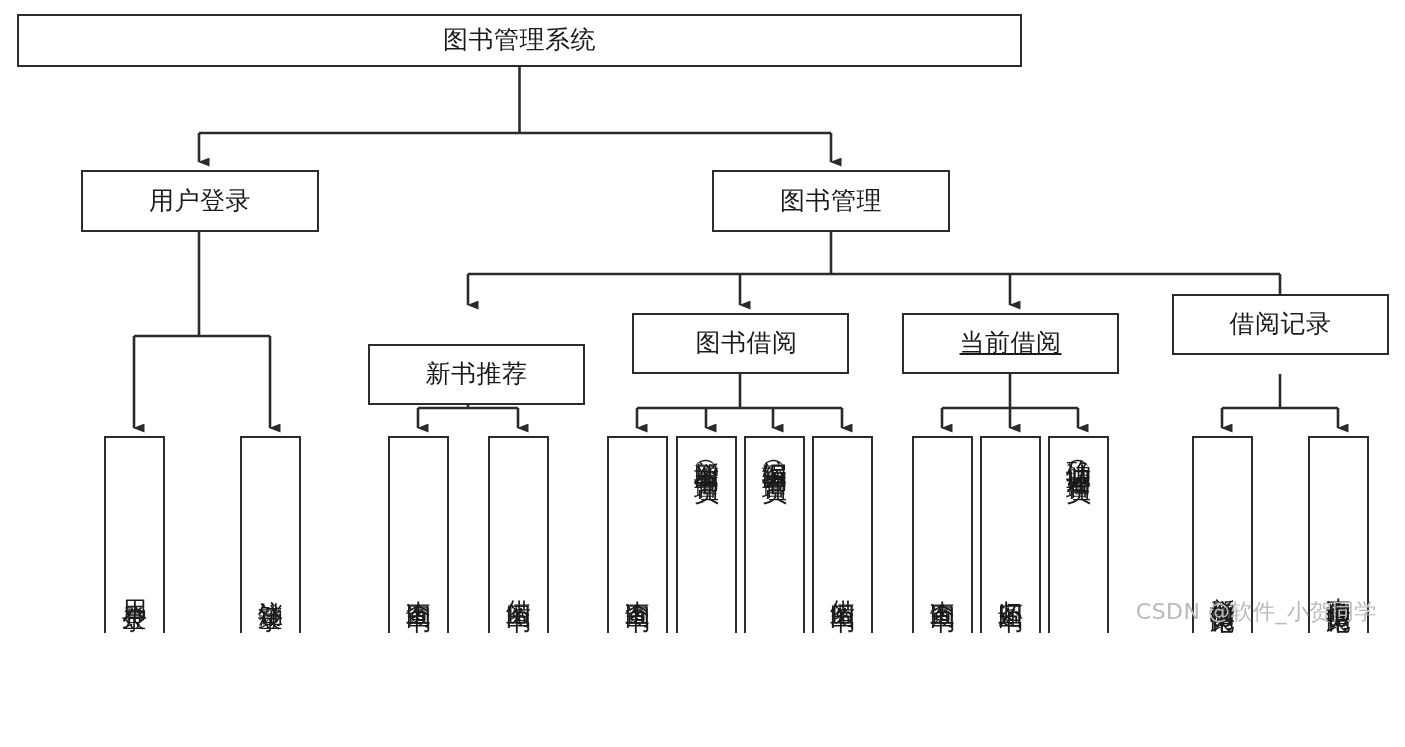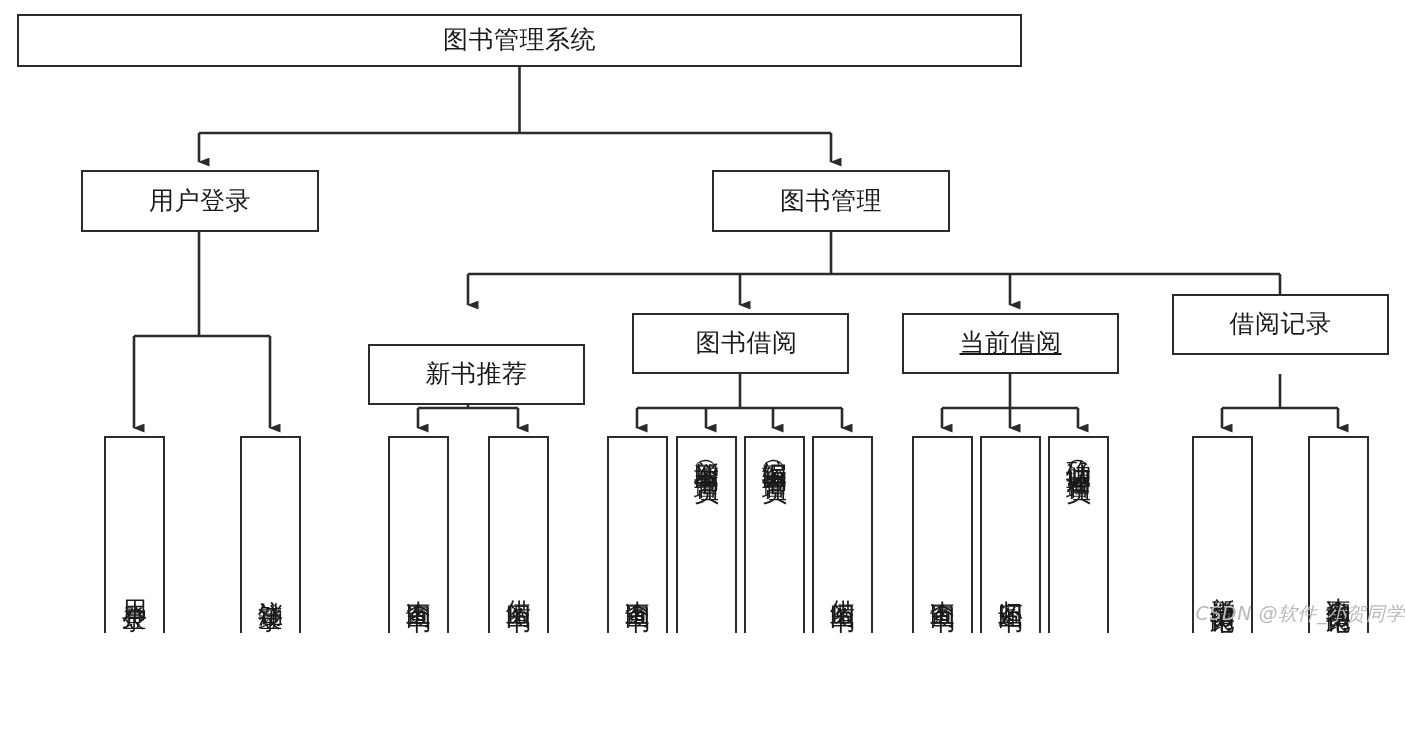--- a/index.html
+++ b/index.html
@@ -66,28 +66,27 @@
   .node.vert.tall .label {
     letter-spacing: 3px;
   }
   
   .node.vert.center {
     align-items: center;
     padding-top: 0;
   }
   #watermark {
     position: absolute;
-    right: 0;
+    right: 28px;
     bottom: 6px;
-    font-size: 19px;
+    font-size: 22px;
     color: #b9b9b9;
     white-space: nowrap;
     letter-spacing: 0.5px;
     pointer-events: none;
-    font-style: italic;
   }
 </style>
 </head>
 <body>
 
 <div id="diagram-root">
 
   <svg id="diagram-svg" viewBox="0 0 1405 747">
     <defs>
       <marker id="arrowhead" markerWidth="10" markerHeight="12" refX="4.4" refY="10.5" orient="auto" markerUnits="userSpaceOnUse">

